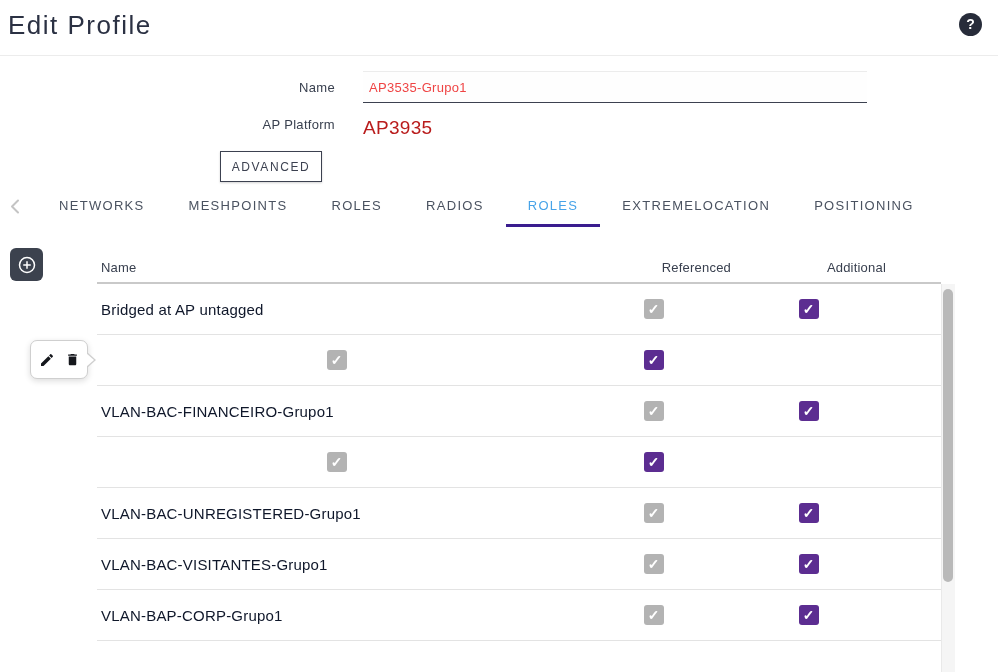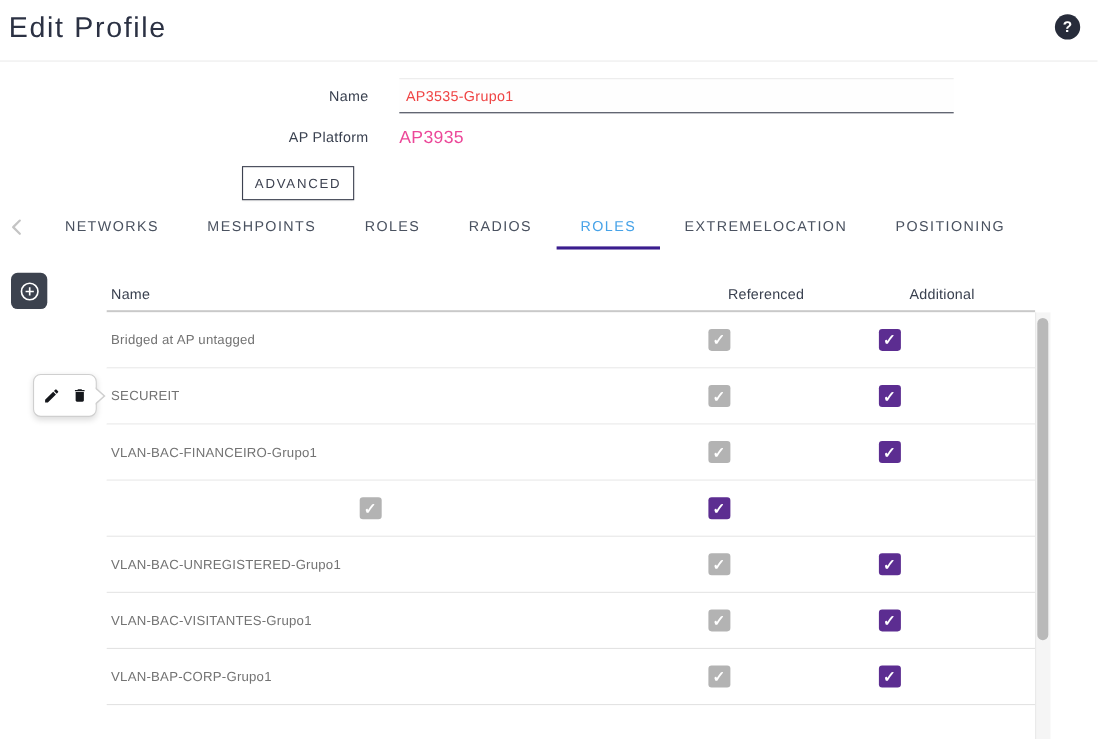--- a/index.html
+++ b/index.html
@@ -20,21 +20,21 @@
   
   .form-label { position:absolute; left:150px; width:185px; text-align:right; font-size:13px; color:#39404f; letter-spacing:.3px; }
   .lbl-name { top:80px; }
   .lbl-platform { top:117px; }
   .name-input {
     position:absolute; left:363px; top:71px; width:504px; height:32px;
     border:none; border-top:1px solid #ececec; border-bottom:1px solid #3c4150;
     background:#fefefe; font-family:"Liberation Sans", sans-serif;
     font-size:13px; color:#ef4444; letter-spacing:.3px; padding:0 6px; outline:none;
   }
-  .platform-value { position:absolute; left:363px; top:117px; font-size:16px; color:#ec4899; letter-spacing:.3px; }
+  .platform-value { position:absolute; left:363px; top:117px; font-size:19px; color:#b91c1c; letter-spacing:.3px; }
 
   .advanced-btn {
     position:absolute; left:220px; top:151px; width:102px; height:31px;
     background:#fff; border:1px solid #3c4150; box-shadow:0 1px 2px rgba(0,0,0,.18);
     font-family:"Liberation Sans", sans-serif; font-size:12px; letter-spacing:1.6px;
     color:#3c4150; cursor:pointer;
   }
 
   
   .tabbar { position:absolute; top:186px; left:0; right:0; height:41px; overflow:hidden; }
@@ -60,21 +60,21 @@
     display:grid; grid-template-columns:1fr 155px 155px 55px; align-items:center;
     height:32px; border-bottom:2px solid #c9c9c9;
     font-size:13px; color:#39404f; letter-spacing:.2px;
   }
   .t-head .c-name { padding-left:4px; }
   .c-center { text-align:right; }
   .t-row {
     display:grid; grid-template-columns:1fr 155px 155px 55px; align-items:center;
     height:51px; border-bottom:1px solid #e3e3e3; background:#fff;
   }
-  .t-row .c-name { padding-left:4px; font-size:12px; color:#737373; letter-spacing:.2px; cursor:pointer; }
+  .t-row .c-name { padding-left:4px; font-size:15px; color:#0f172a; letter-spacing:.2px; cursor:pointer; }
   .checkbox {
     width:20px; height:20px; border-radius:3px; margin:0 auto;
     display:flex; align-items:center; justify-content:center;
     color:#fff; font-size:14px; font-weight:bold;
   }
   .ref-box { background:#b3b3b3; cursor:default; }
   .add-box { background:#5c2d91; cursor:pointer; }
 
   
   .scroll-track { position:absolute; left:941px; top:284px; width:14px; height:388px; background:#f5f5f5; border-left:1px solid #e9e9e9; }
@@ -152,21 +152,20 @@
       <div>
           <div class="checkbox ref-box">✓</div>
         </div>
       <div>
           <div class="checkbox add-box">✓</div>
         </div>
       <div></div>
     </div>
 
     <div class="t-row">
-      <div class="c-name">SECUREIT</div>
       <div>
           <div class="checkbox ref-box">✓</div>
         </div>
       <div>
           <div class="checkbox add-box">✓</div>
         </div>
       <div></div>
     </div>
 
     <div class="t-row">

